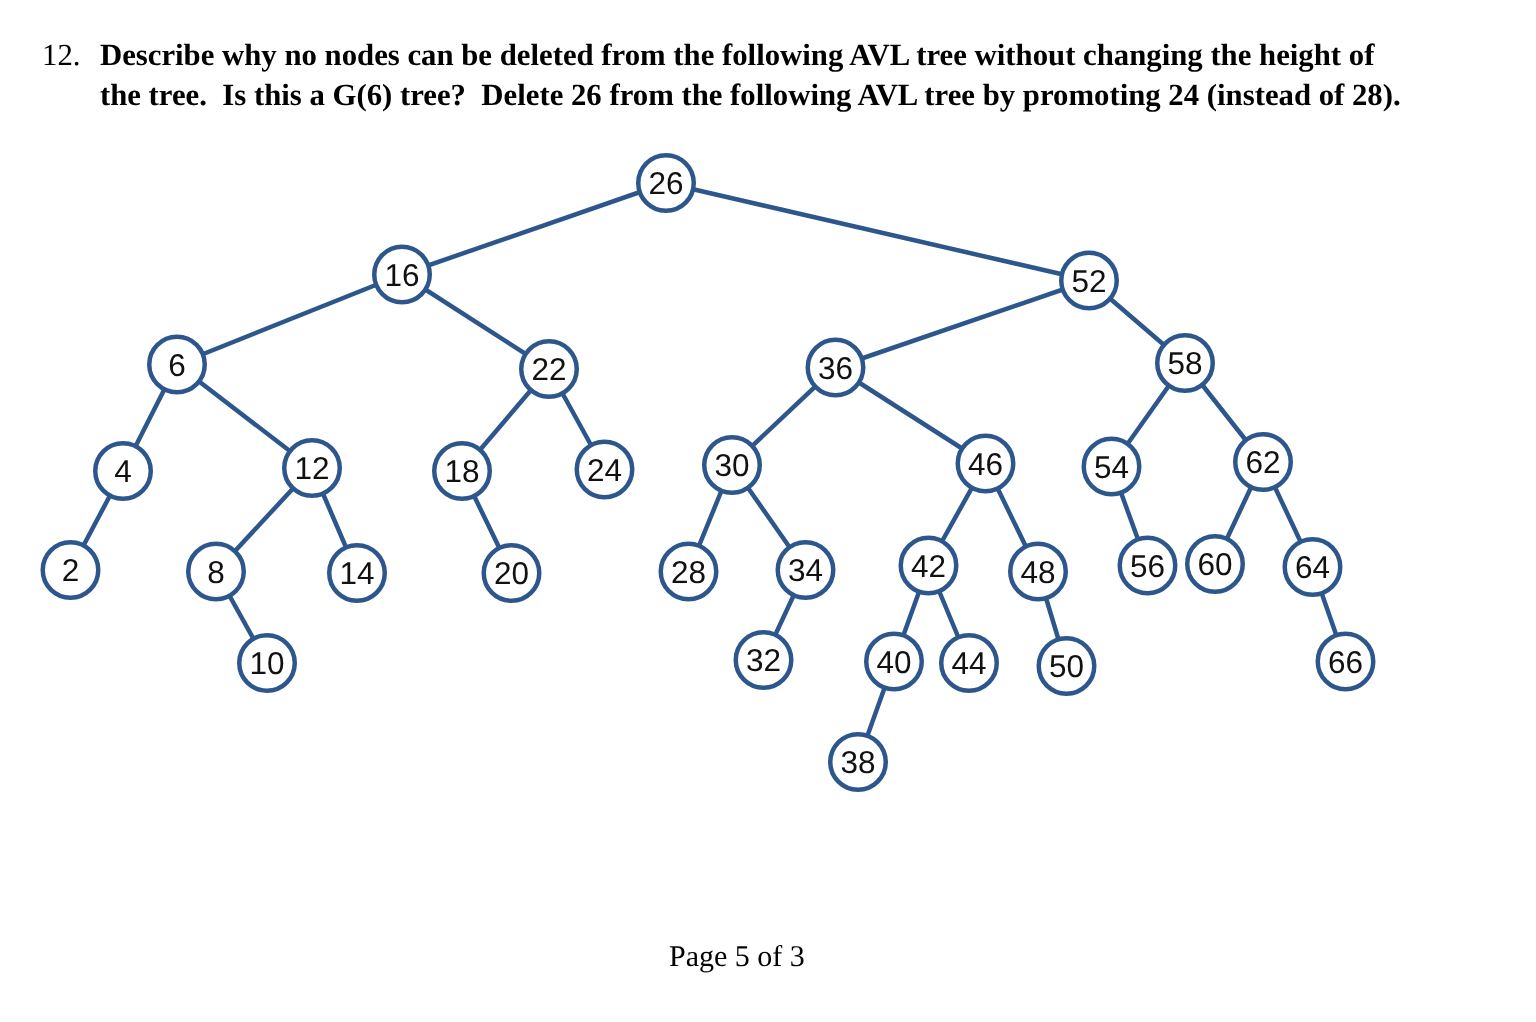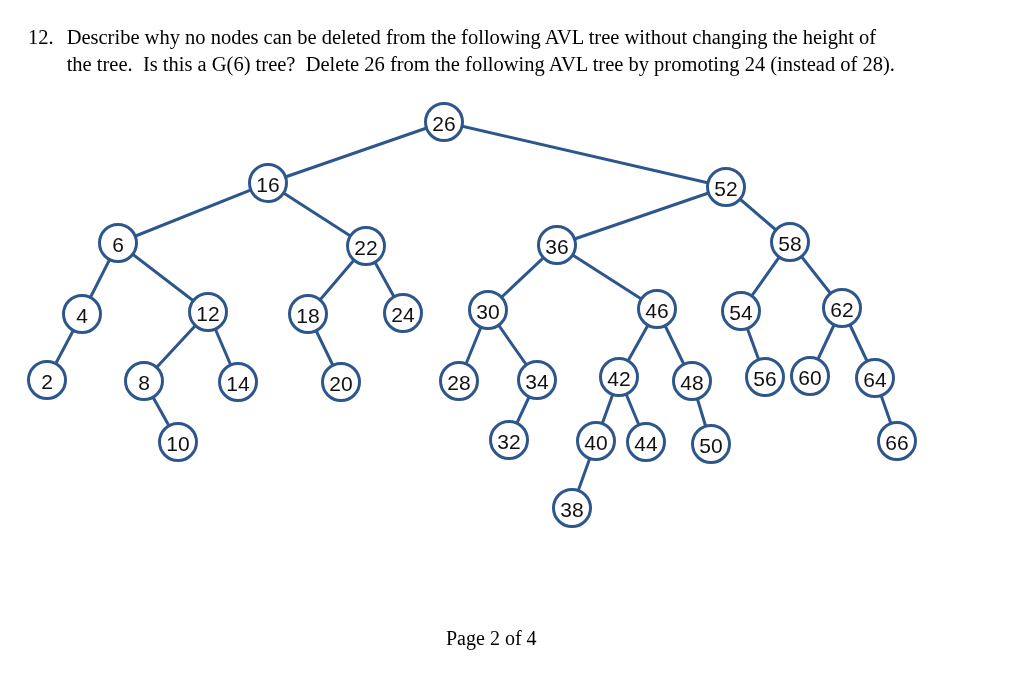--- a/index.html
+++ b/index.html
@@ -21,20 +21,21 @@
     font-size: 20.5px;
     line-height: 27px;
   }
   .qnum {
     flex: 0 0 auto;
     margin-right: 13px;
   }
   .qtext {
     width: 912px;
     white-space: pre-wrap;
+    font-weight: bold;
   }
   .tree-svg {
     position: absolute;
     left: 0;
     top: 0;
     width: 1024px;
     height: 681px;
   }
   .node-label {
     font-family: "Liberation Sans", sans-serif;
@@ -220,15 +221,15 @@
         <text x="572" y="509" text-anchor="middle" dominant-baseline="central" class="node-label">38</text>
       </g>
     </svg>
 
   <div class="question">
     <span class="qnum">12.</span>
     <div class="qtext">Describe why no nodes can be deleted from the following AVL tree without changing the height of
 the tree.  Is this a G(6) tree?  Delete 26 from the following AVL tree by promoting 24 (instead of 28).</div>
   </div>
 
-  <div class="footer">Page 2 of 4</div>
+  <div class="footer">Page 5 of 3</div>
 
 </div>
 
 </body></html>

